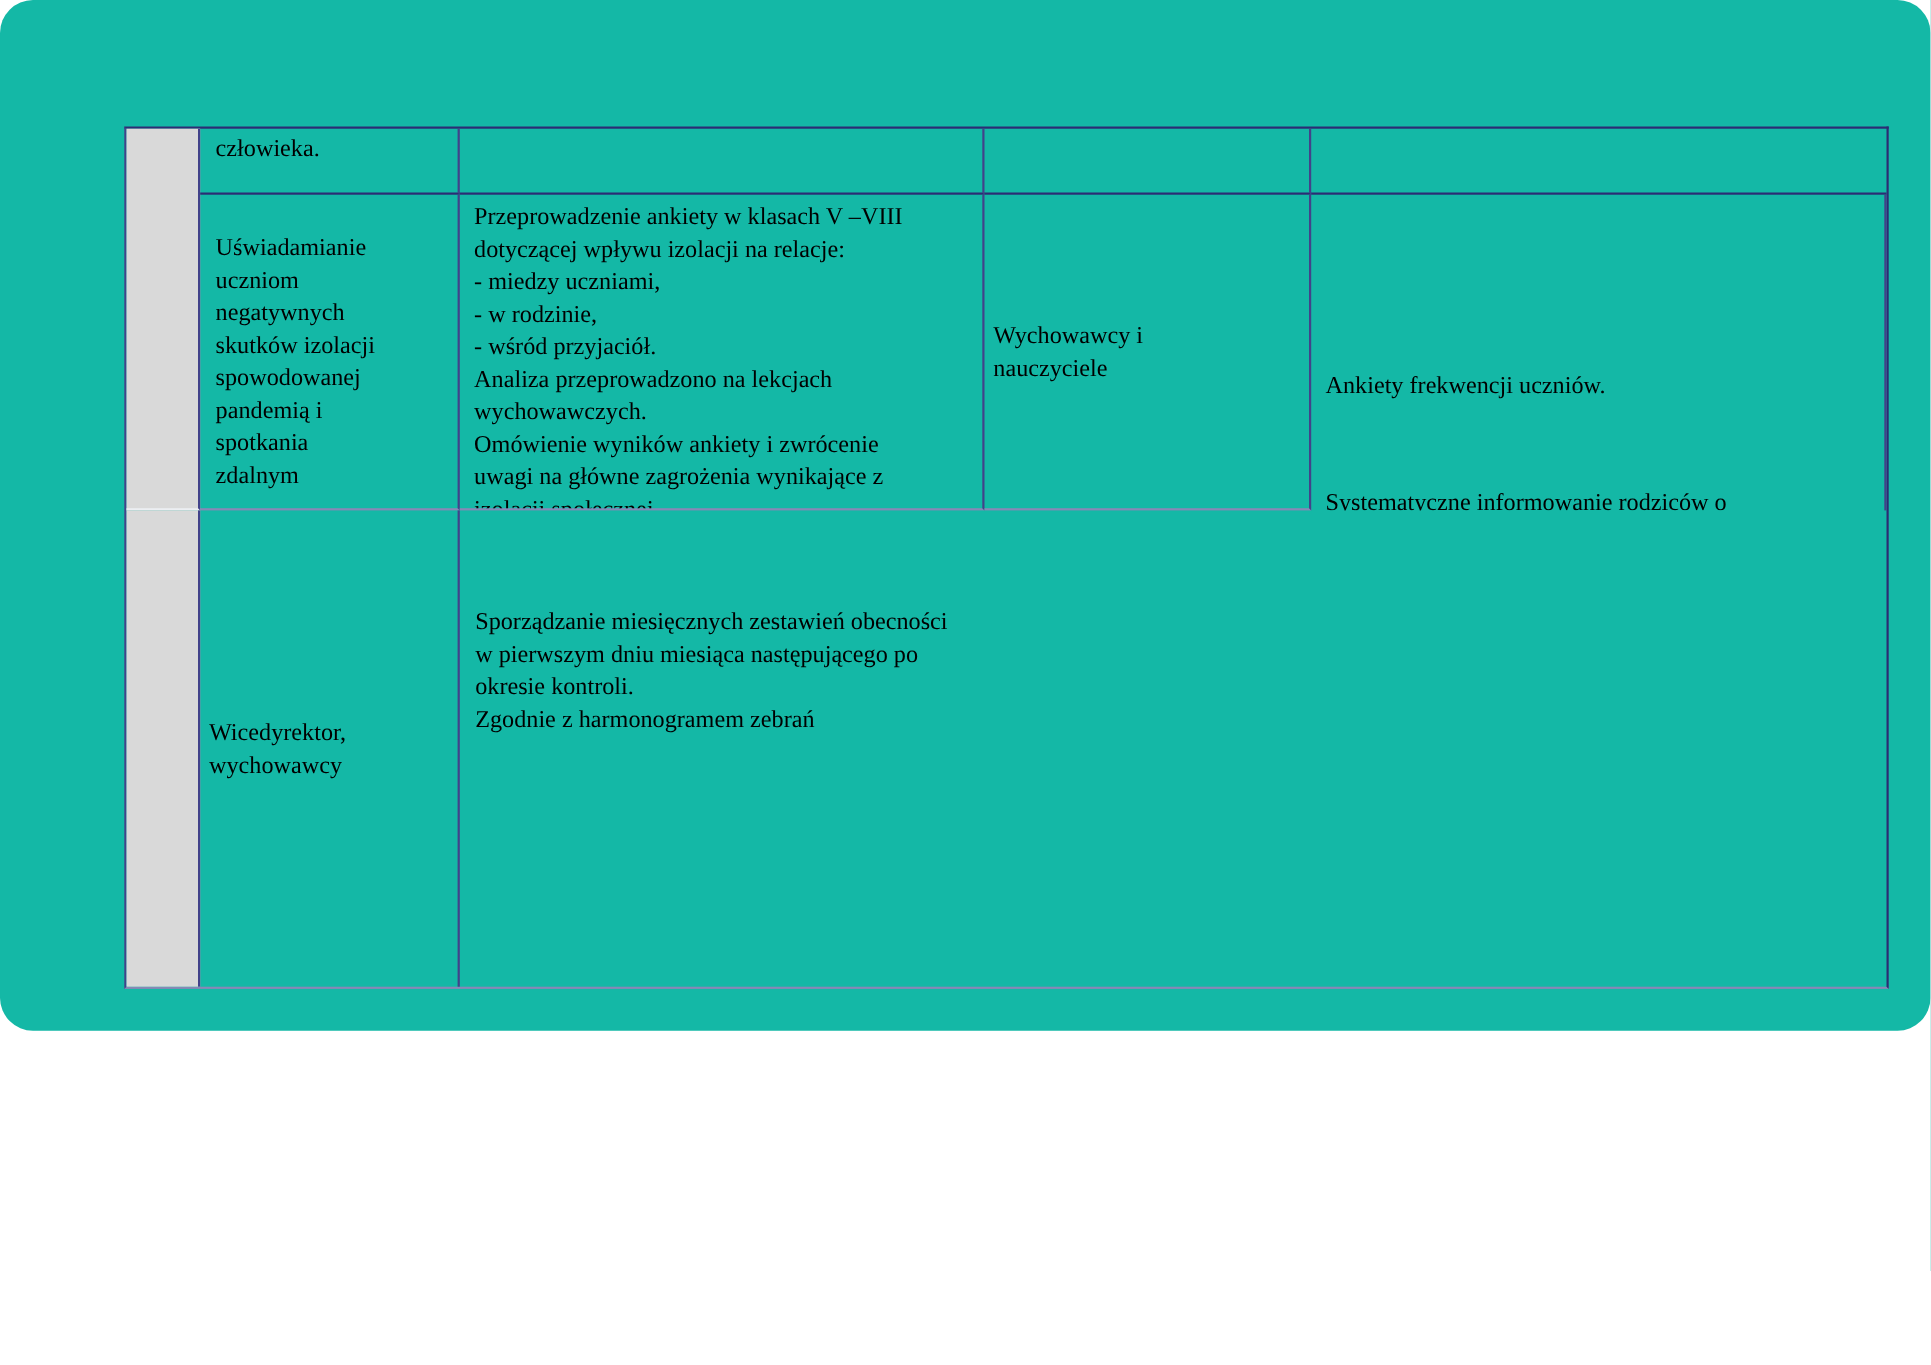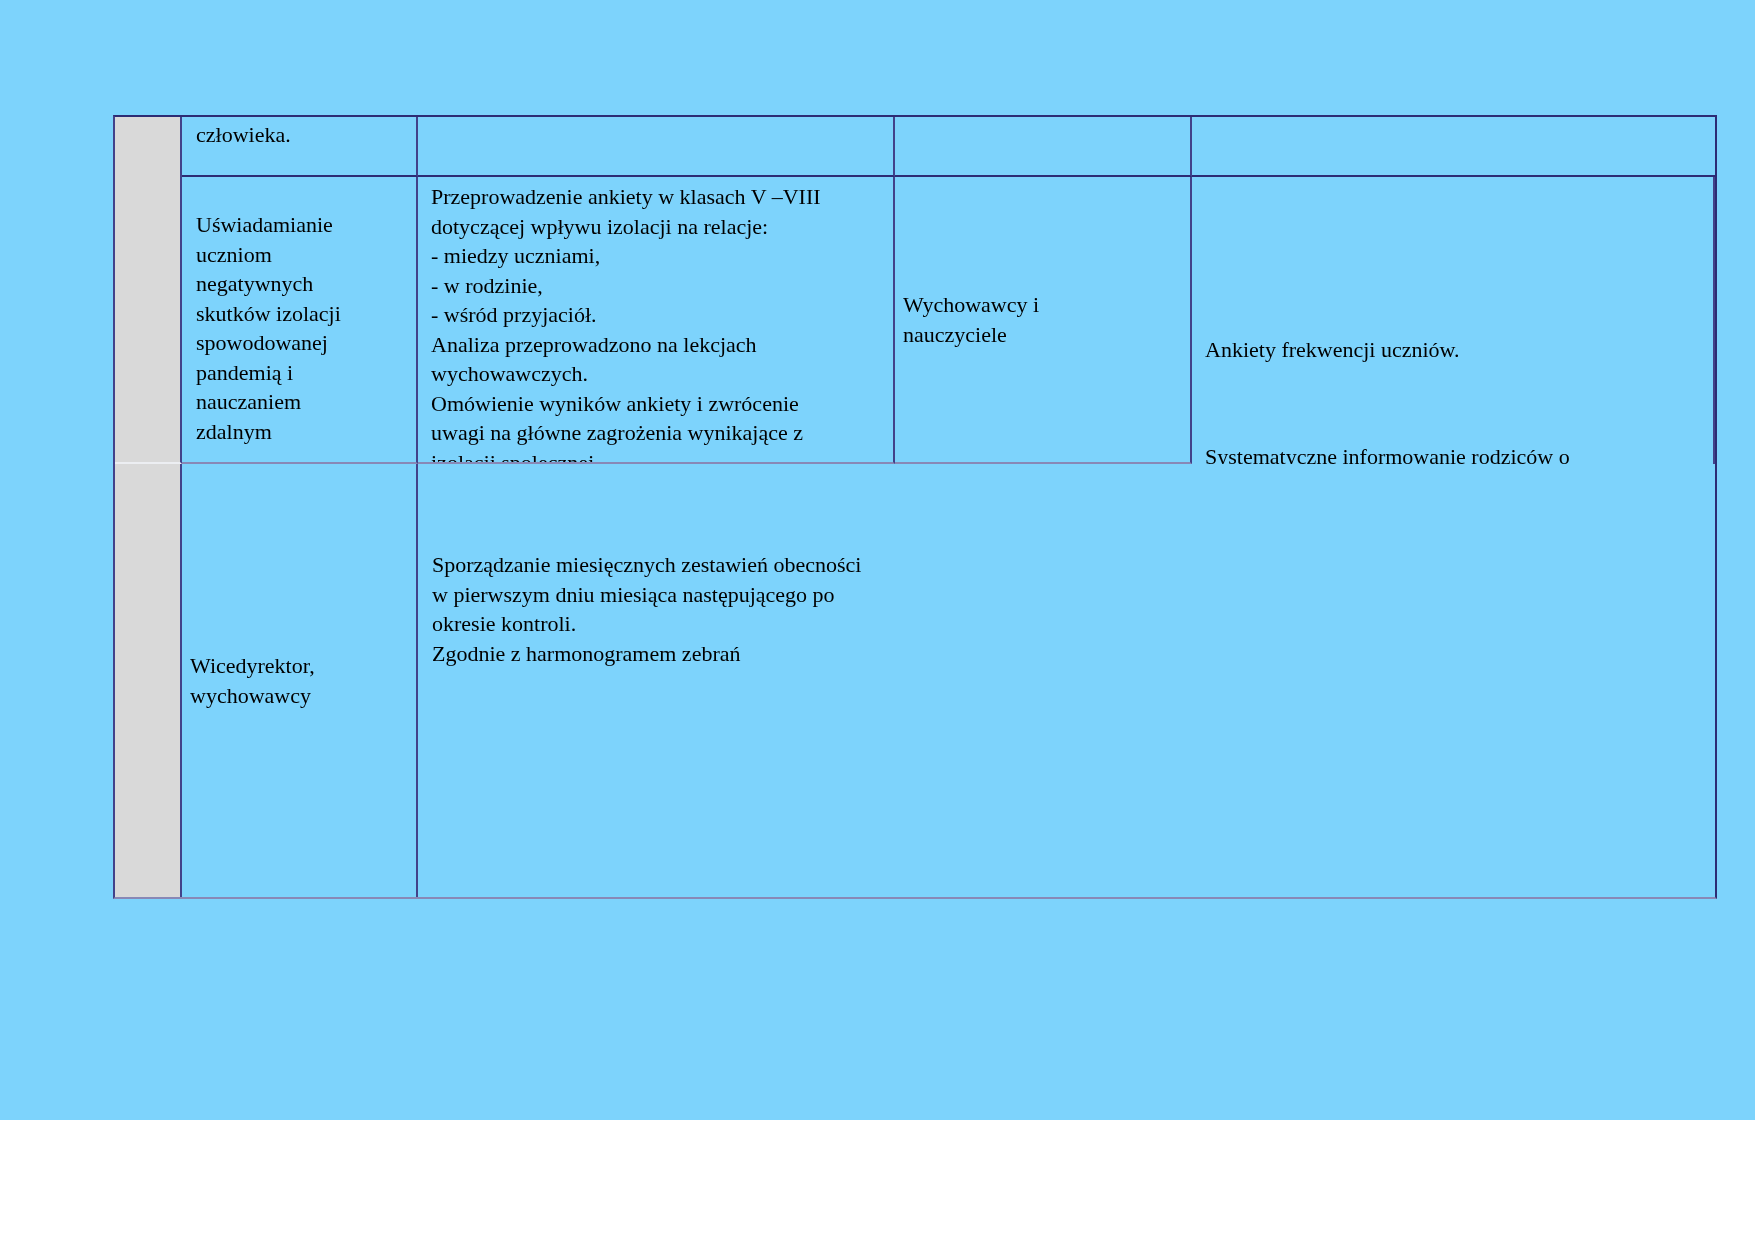--- a/index.html
+++ b/index.html
@@ -4,23 +4,24 @@
 <style>
   * { box-sizing: border-box; margin: 0; padding: 0; }
   html, body {
     width: 1755px; height: 1241px;
     background: #ffffff;
     font-family: "Liberation Serif", "DejaVu Serif", serif;
     color: #000000;
   }
   .page {
     position: relative;
-    width: 1755px; height: 1120px;
+    width: 1755px; height: 937px;
     overflow: hidden;
-    background: #7dd3fc;
+    background: #14b8a6;
+    border-radius: 30px;
   }
   .doc-table {
     position: absolute;
     left: 113px; top: 115px;
     width: 1604px; height: 784px;
     display: grid;
     grid-template-columns: 67px 236px 477px 297px 523px;
     grid-template-rows: 60px 287px 433px;
     border-top: 2px solid #2c2c74;
     border-left: 2px solid #42428a;
@@ -65,21 +66,21 @@
     <div class="cell v-dark h-dark"></div>
     <div class="cell v-dark h-dark"></div>
     <div class="cell h-dark"></div>
 
     <div class="cell r2c2 v-dark h-medium">Uświadamianie
 uczniom
 negatywnych
 skutków izolacji
 spowodowanej
 pandemią i
-nauczaniem
+spotkania
 zdalnym</div>
     <div class="cell r2c3 v-dark h-medium">Przeprowadzenie ankiety w klasach V –VIII
 dotyczącej wpływu izolacji na relacje:
 - miedzy uczniami,
 - w rodzinie,
 - wśród przyjaciół.
 Analiza przeprowadzono na lekcjach
 wychowawczych.
 Omówienie wyników ankiety i zwrócenie
 uwagi na główne zagrożenia wynikające z

